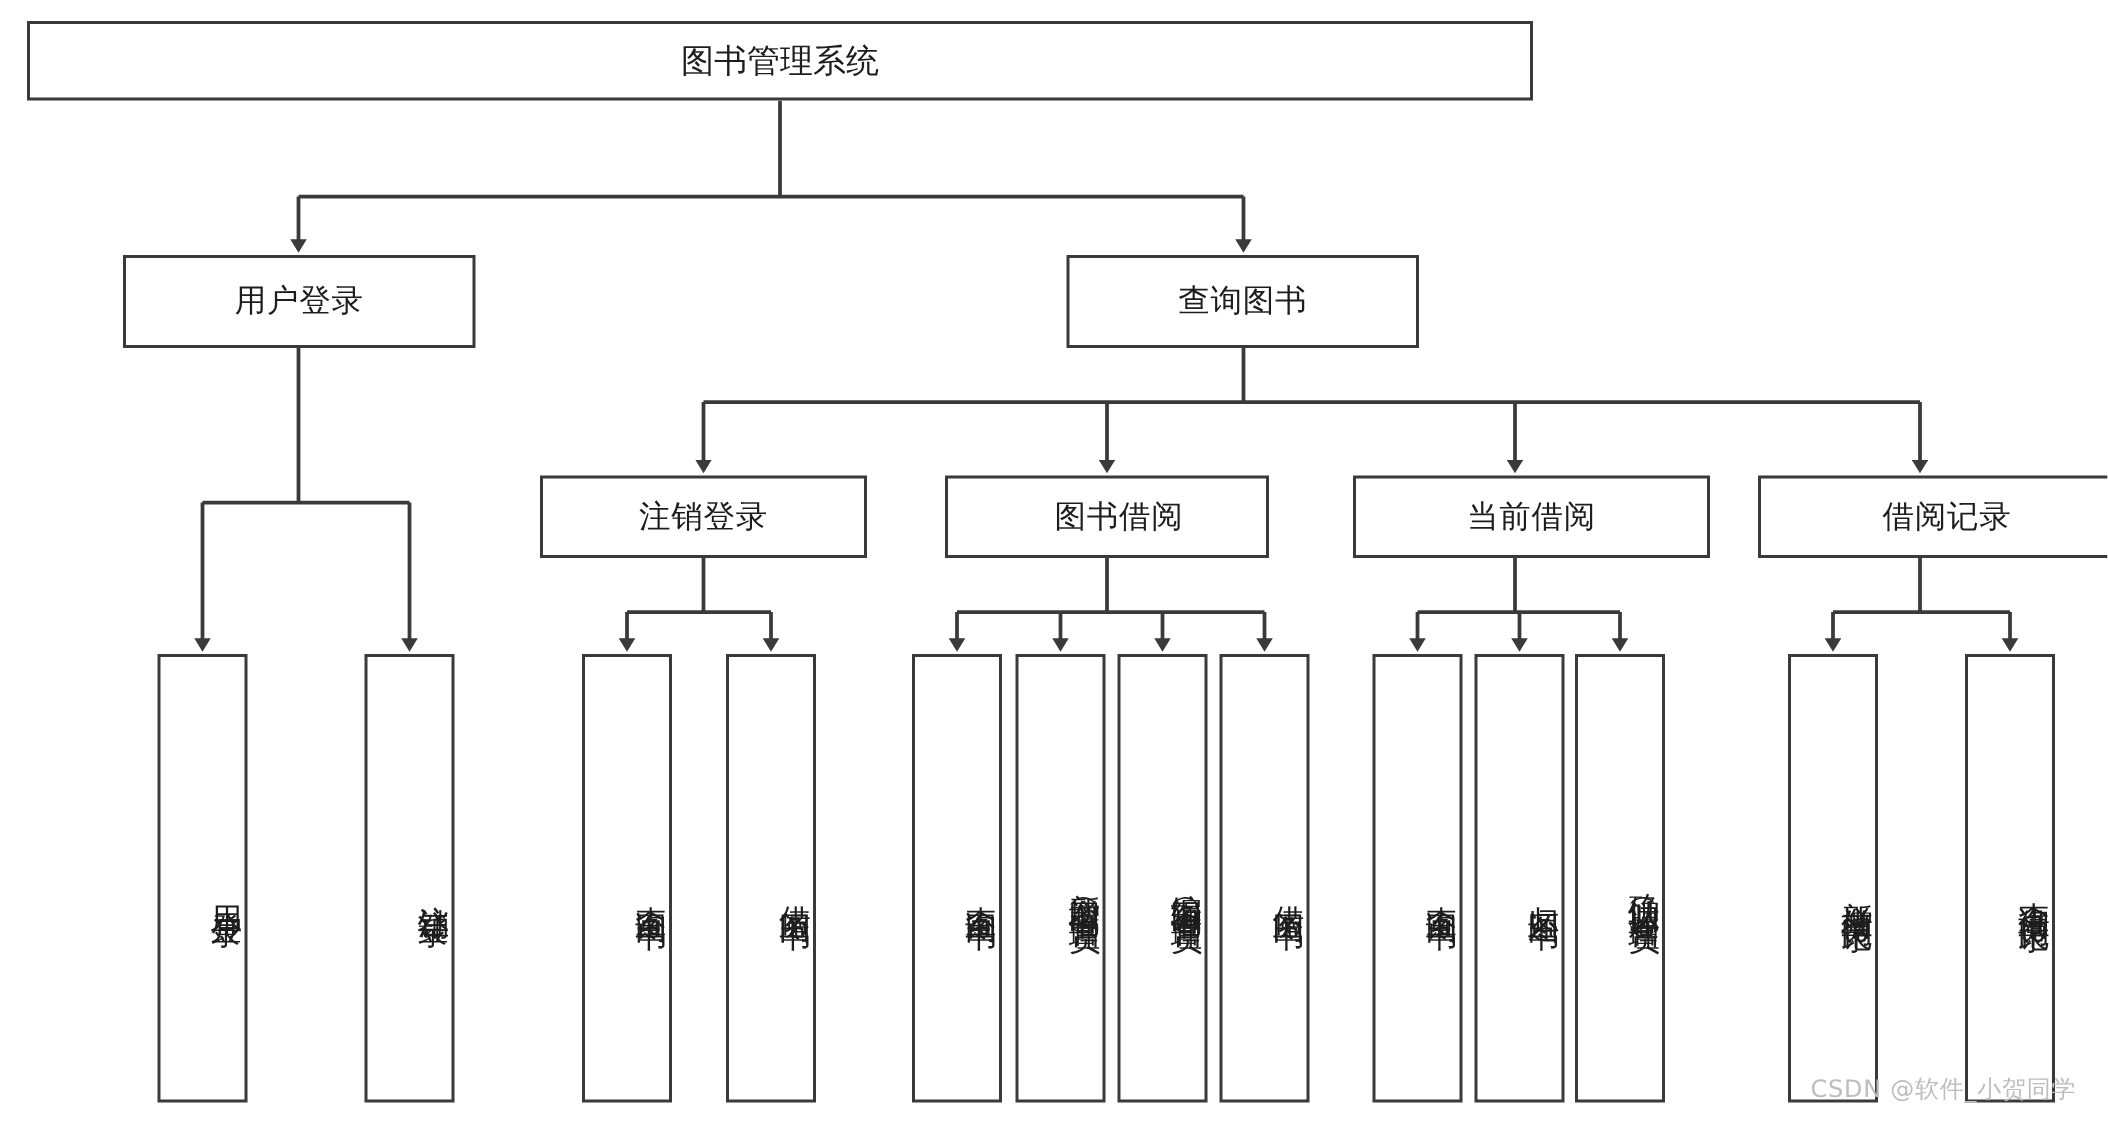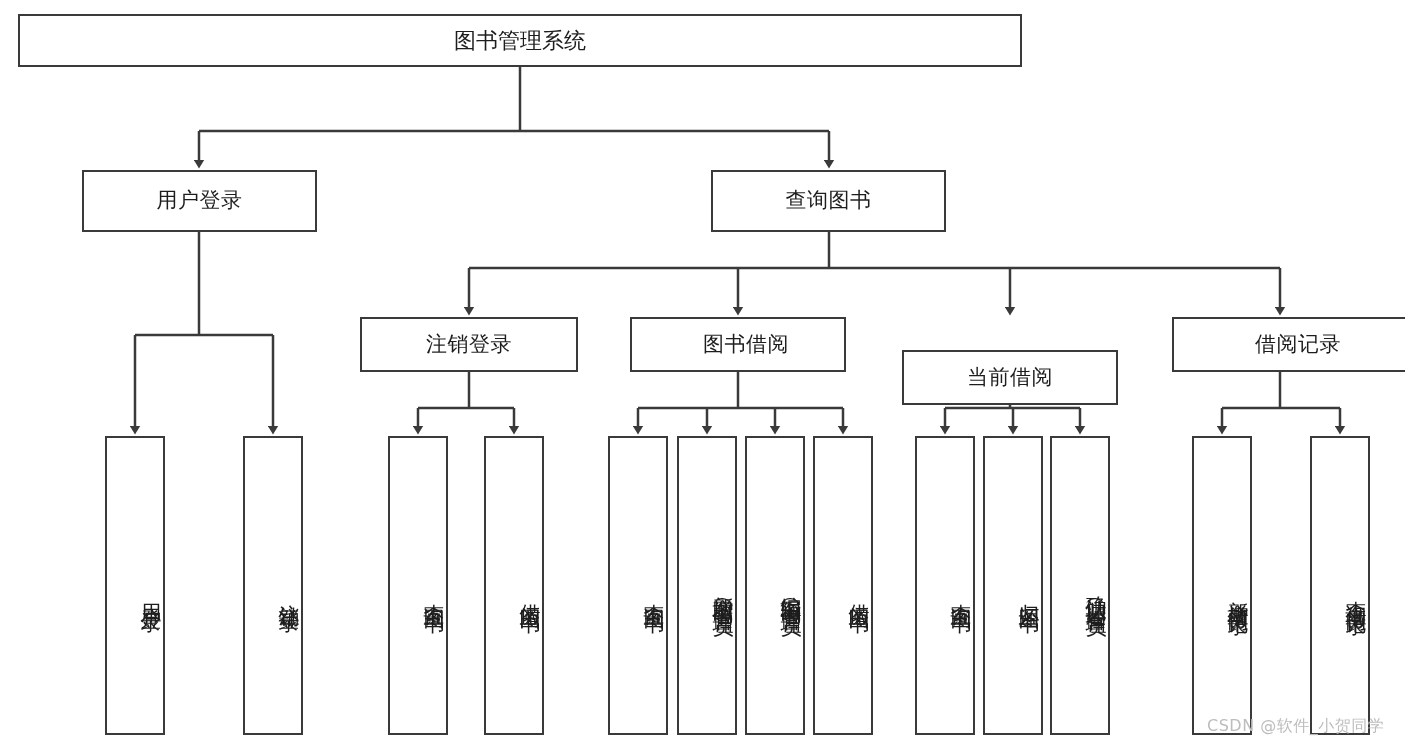--- a/index.html
+++ b/index.html
@@ -122,21 +122,21 @@
     </g>
   </svg>
 
   <div class="node root" style="left:18px; top:14px; width:1004px; height:53px;">图书管理系统</div>
 
   <div class="node horiz" style="left:82px; top:170px; width:235px; height:62px;">用户登录</div>
   <div class="node horiz" style="left:711px; top:170px; width:235px; height:62px;">查询图书</div>
 
   <div class="node horiz" style="left:360px; top:317px; width:218px; height:55px;">注销登录</div>
   <div class="node horiz" style="left:630px; top:317px; width:216px; height:55px;padding-left:16px;">图书借阅</div>
-  <div class="node horiz" style="left:902px; top:317px; width:216px; height:55px;margin-top:33px;">当前借阅</div>
+  <div class="node horiz" style="left:902px; top:317px; width:238px; height:55px;">当前借阅</div>
   <div class="node horiz" style="left:1172px; top:317px; width:252px; height:55px;">借阅记录</div>
 
   <div class="node vert" style="left:105px; top:436px; width:60px; height:299px;">
     <span class="vtext">用户登录</span>
   </div>
   <div class="node vert" style="left:243px; top:436px; width:60px; height:299px;">
     <span class="vtext">注销登录</span>
   </div>
 
   <div class="node vert" style="left:388px; top:436px; width:60px; height:299px;">

